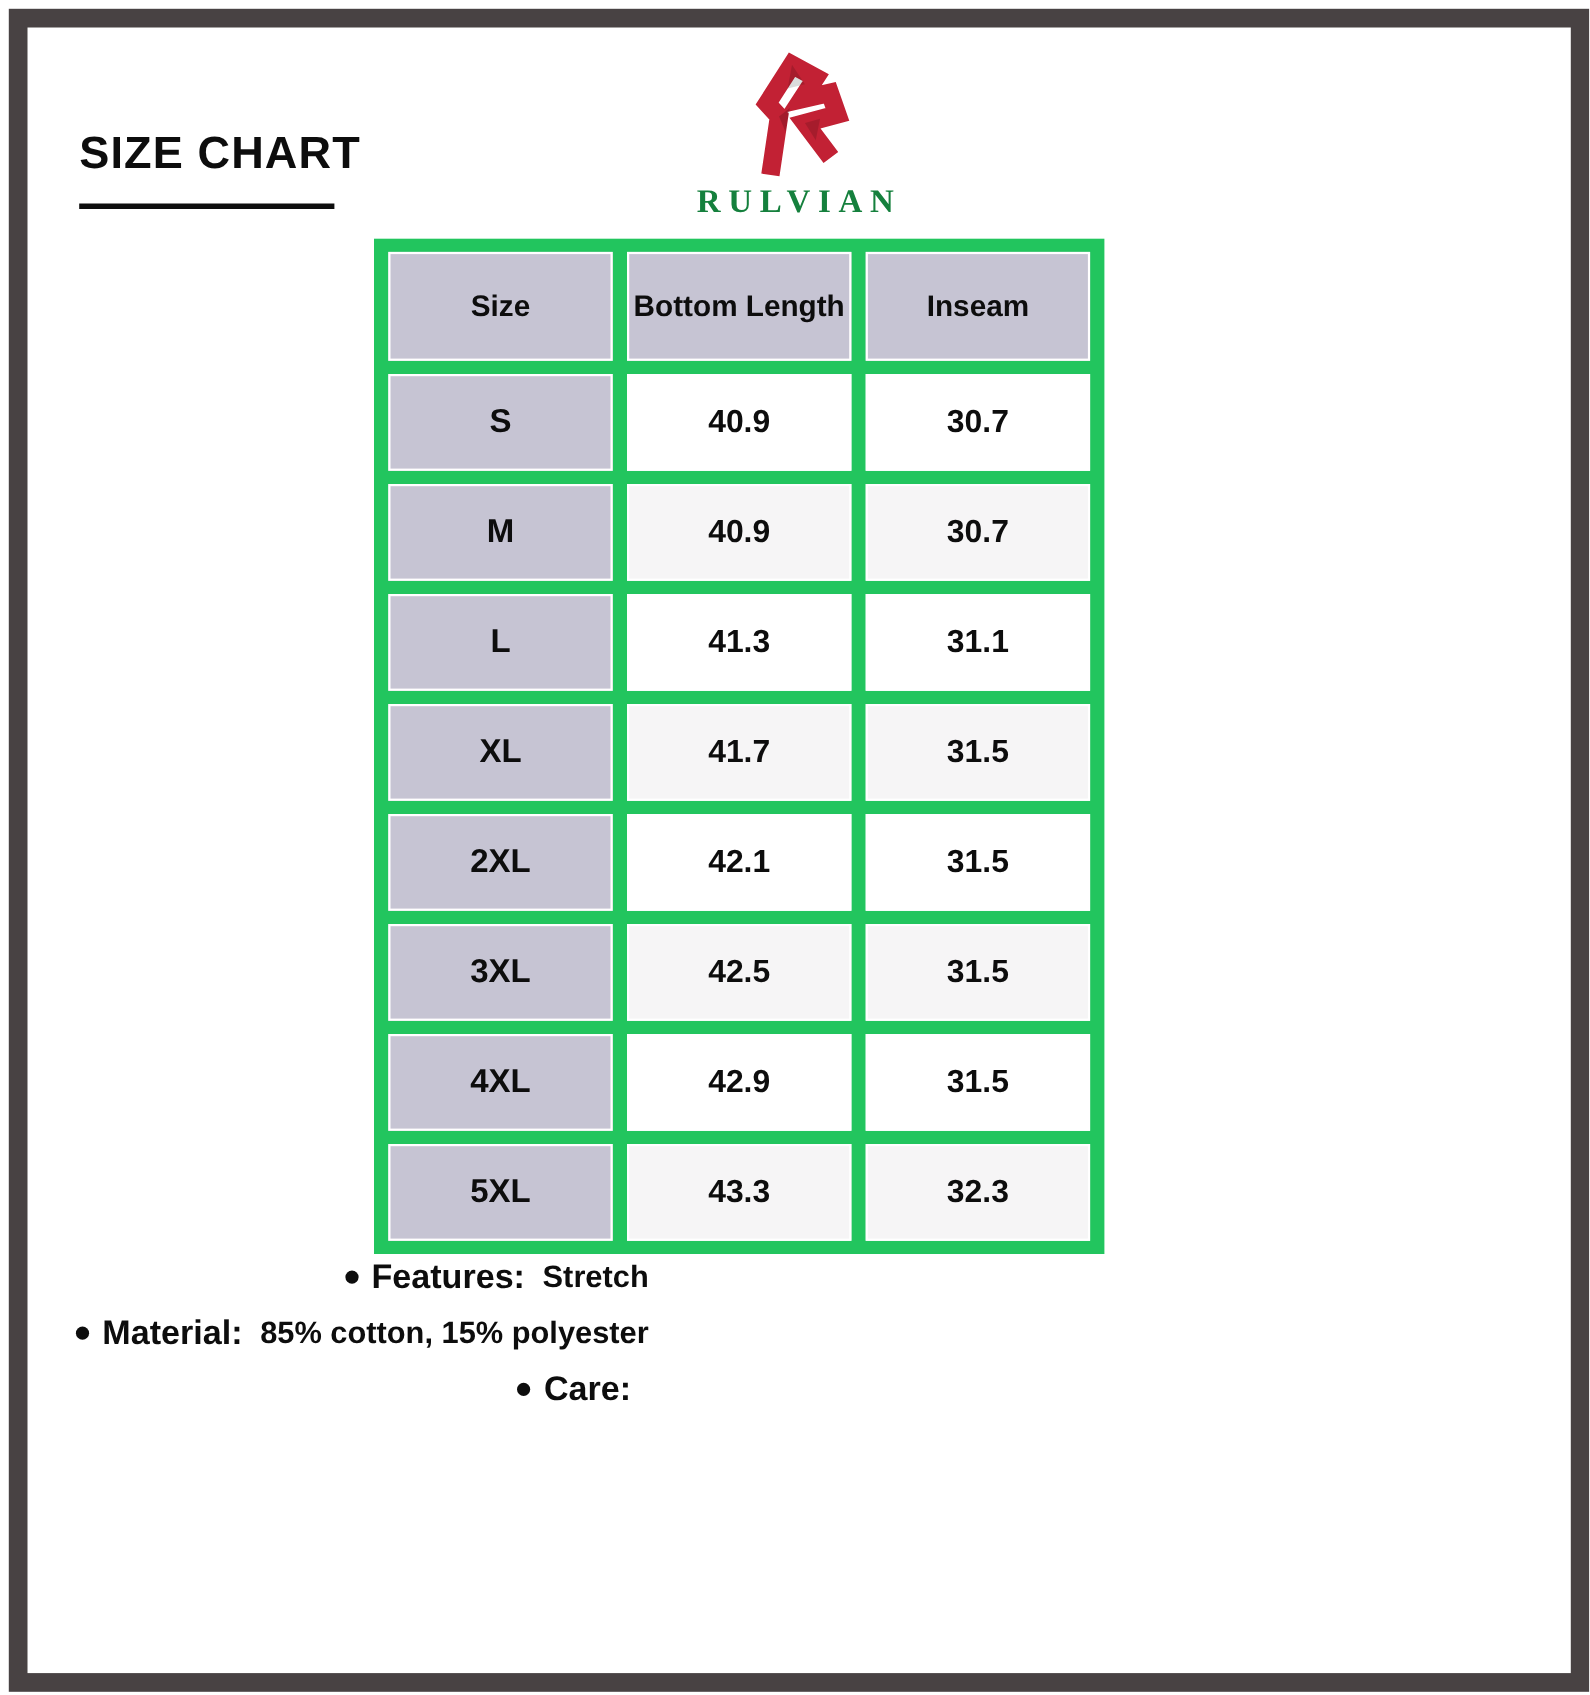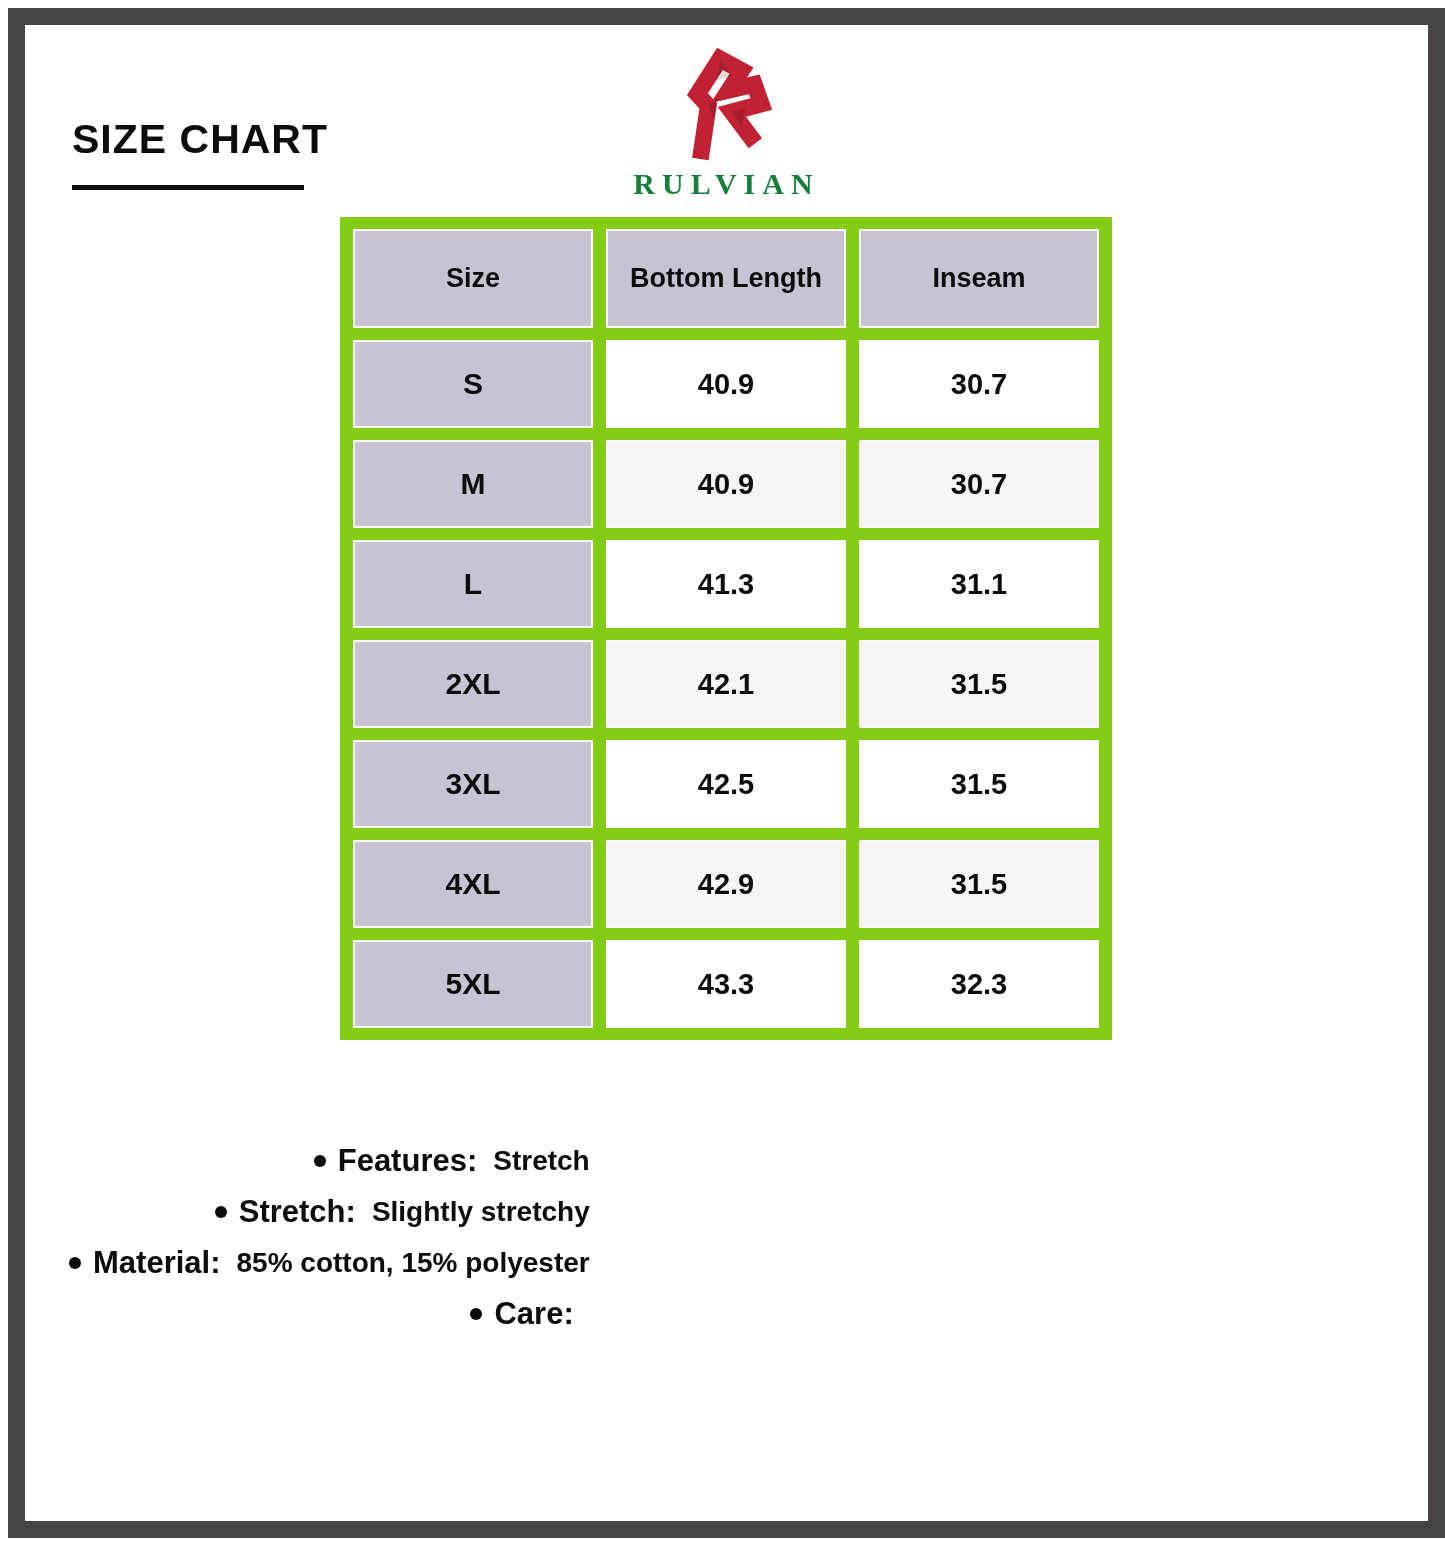--- a/index.html
+++ b/index.html
@@ -24,23 +24,23 @@
     position:absolute; top:20px; left:50%; transform:translateX(-50%);
     text-align:center;
   }
   .brand svg { display:block; margin:0 auto; }
   .brand-name {
     margin-top:4px; font-family:"Liberation Serif", serif; font-weight:bold;
     font-size:30px; letter-spacing:7px; color:#15803d;
   }
   
   table.size-table {
-    position:absolute; left:315px; top:192px; width:772px;
+    position:absolute; left:315px; top:192px; width:664px;
     border-collapse:separate; border-spacing:13px 12px;
-    background:#84cc16; table-layout:fixed;
+    background:#22c55e; table-layout:fixed;
   }
   .size-table th, .size-table td {
     border:2px solid #ffffff; text-align:center; vertical-align:middle;
     padding:0; color:#0d0d0d;
   }
   .size-table thead th {
     background:#c6c4d3; height:95px; font-size:27px; font-weight:bold;
   }
   .size-table td.size { background:#c6c4d3; height:84px; font-size:30px; font-weight:bold; }
   .size-table td.val  { background:#ffffff; font-size:29px; font-weight:bold; }
@@ -91,20 +91,25 @@
           <td class="size">M</td>
           <td class="val">40.9</td>
           <td class="val">30.7</td>
         </tr>
         <tr>
           <td class="size">L</td>
           <td class="val">41.3</td>
           <td class="val">31.1</td>
         </tr>
         <tr>
+          <td class="size">XL</td>
+          <td class="val">41.7</td>
+          <td class="val">31.5</td>
+        </tr>
+        <tr>
           <td class="size">2XL</td>
           <td class="val">42.1</td>
           <td class="val">31.5</td>
         </tr>
         <tr>
           <td class="size">3XL</td>
           <td class="val">42.5</td>
           <td class="val">31.5</td>
         </tr>
         <tr>
@@ -121,25 +126,20 @@
     </table>
 
     <ul class="details">
       <li>
         <span class="bullet-dot"></span>
         <span class="detail-label">Features:</span>
         <span class="detail-value">Stretch</span>
       </li>
       <li>
         <span class="bullet-dot"></span>
-        <span class="detail-label">Stretch:</span>
-        <span class="detail-value">Slightly stretchy</span>
-      </li>
-      <li>
-        <span class="bullet-dot"></span>
         <span class="detail-label">Material:</span>
         <span class="detail-value">85% cotton, 15% polyester</span>
       </li>
       <li>
         <span class="bullet-dot"></span>
         <span class="detail-label">Care:</span>
       </li>
     </ul>
 
   </div>

